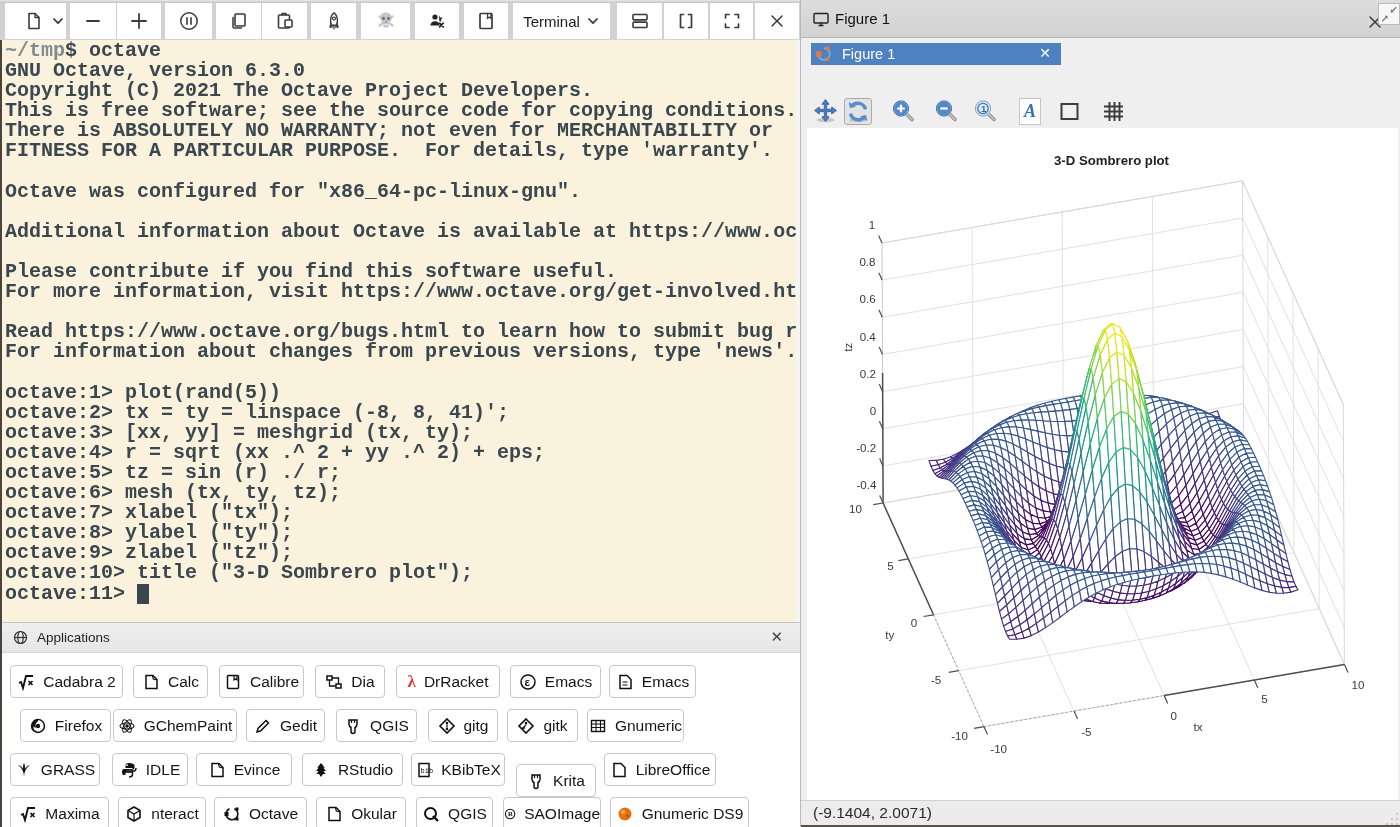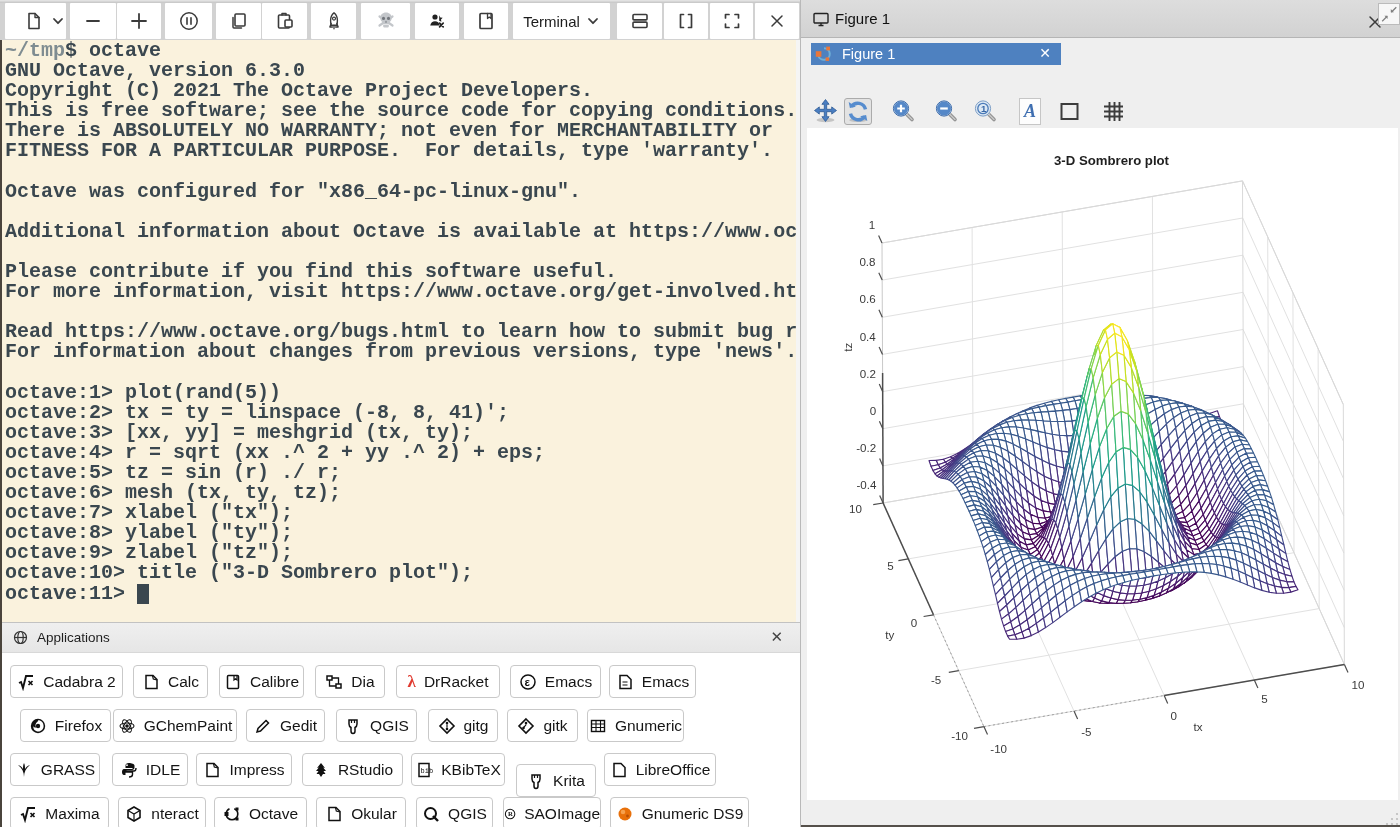--- a/index.html
+++ b/index.html
@@ -256,21 +256,21 @@
         <path d="M9 16c2.5 0 3.5-1 3.5-2.5V11h-7v-1H14c1.5 0 2-1.5 2-3" fill="none" stroke="#111" stroke-width="1.4"></path>
         <circle cx="7" cy="4.2" r="0.9" fill="#fff"></circle>
       </svg>
       <span>IDLE</span>
     </div>
     <div class="appbtn" style="left:196px;top:131px;width:96px">
       <svg width="18" height="18" viewBox="0 0 18 18">
         <path d="M4 2.5h7l4 4v9H4z" stroke="#111" fill="none" stroke-width="1.5"></path>
         <path d="M10.5 2.5l.8 3.6 3.7.9" stroke="#111" fill="none" stroke-width="1.2"></path>
       </svg>
-      <span>Impress</span>
+      <span>Evince</span>
     </div>
     <div class="appbtn" style="left:302px;top:131px;width:101px">
       <svg width="18" height="18" viewBox="0 0 18 18">
         <path d="M9 2l4 5-1.8-.5L14 10h-2.5l2 3H11l-2 3-2-3H4.5l2-3H4l2.8-3.5L5 7z" fill="#111"></path>
       </svg>
       <span>RStudio</span>
     </div>
     <div class="appbtn" style="left:411px;top:131px;width:94px">
       <svg width="18" height="18" viewBox="0 0 18 18">
         <path d="M4 2.5h10v13H4z" stroke="#111" fill="none" stroke-width="1.5"></path>
@@ -2124,20 +2124,21 @@
         <text x="1085.4" y="736" font-size="11.6" fill="#3a3a3a" text-anchor="middle" font-family="Liberation Sans, sans-serif">-5</text>
         <text x="1172.7" y="720.4" font-size="11.6" fill="#3a3a3a" text-anchor="middle" font-family="Liberation Sans, sans-serif">0</text>
         <text x="1263.6" y="703.2" font-size="11.6" fill="#3a3a3a" text-anchor="middle" font-family="Liberation Sans, sans-serif">5</text>
         <text x="1357" y="688.9" font-size="11.6" fill="#3a3a3a" text-anchor="middle" font-family="Liberation Sans, sans-serif">10</text>
         <text x="850.6" y="347.2" font-size="11.6" fill="#3a3a3a" text-anchor="middle" transform="rotate(-90 850.6 347.2)" font-family="Liberation Sans, sans-serif">tz</text>
         <text x="888.8" y="638.8" font-size="11.6" fill="#3a3a3a" text-anchor="middle" font-family="Liberation Sans, sans-serif">ty</text>
         <text x="1197.1" y="731.4" font-size="11.6" fill="#3a3a3a" text-anchor="middle" font-family="Liberation Sans, sans-serif">tx</text>
         <text x="1110.5" y="165.4" font-size="13.2" fill="#1f1f1f" text-anchor="middle" font-weight="bold" font-family="Liberation Sans, sans-serif">3-D Sombrero plot</text>
       </svg>
     </div>
+  <div id="figstatus">(-9.1404, 2.0071)</div>
   <div style="position:absolute;left:0;top:825px;width:600px;height:2px;background:#55504a"></div>
   <svg style="position:absolute;right:0;top:810px" width="17" height="17">
       <g fill="#bdbdbd">
         <circle cx="14" cy="4" r="1.1"></circle>
         <circle cx="14" cy="9" r="1.1"></circle>
         <circle cx="9" cy="9" r="1.1"></circle>
         <circle cx="14" cy="14" r="1.1"></circle>
         <circle cx="9" cy="14" r="1.1"></circle>
         <circle cx="4" cy="14" r="1.1"></circle>
       </g>

